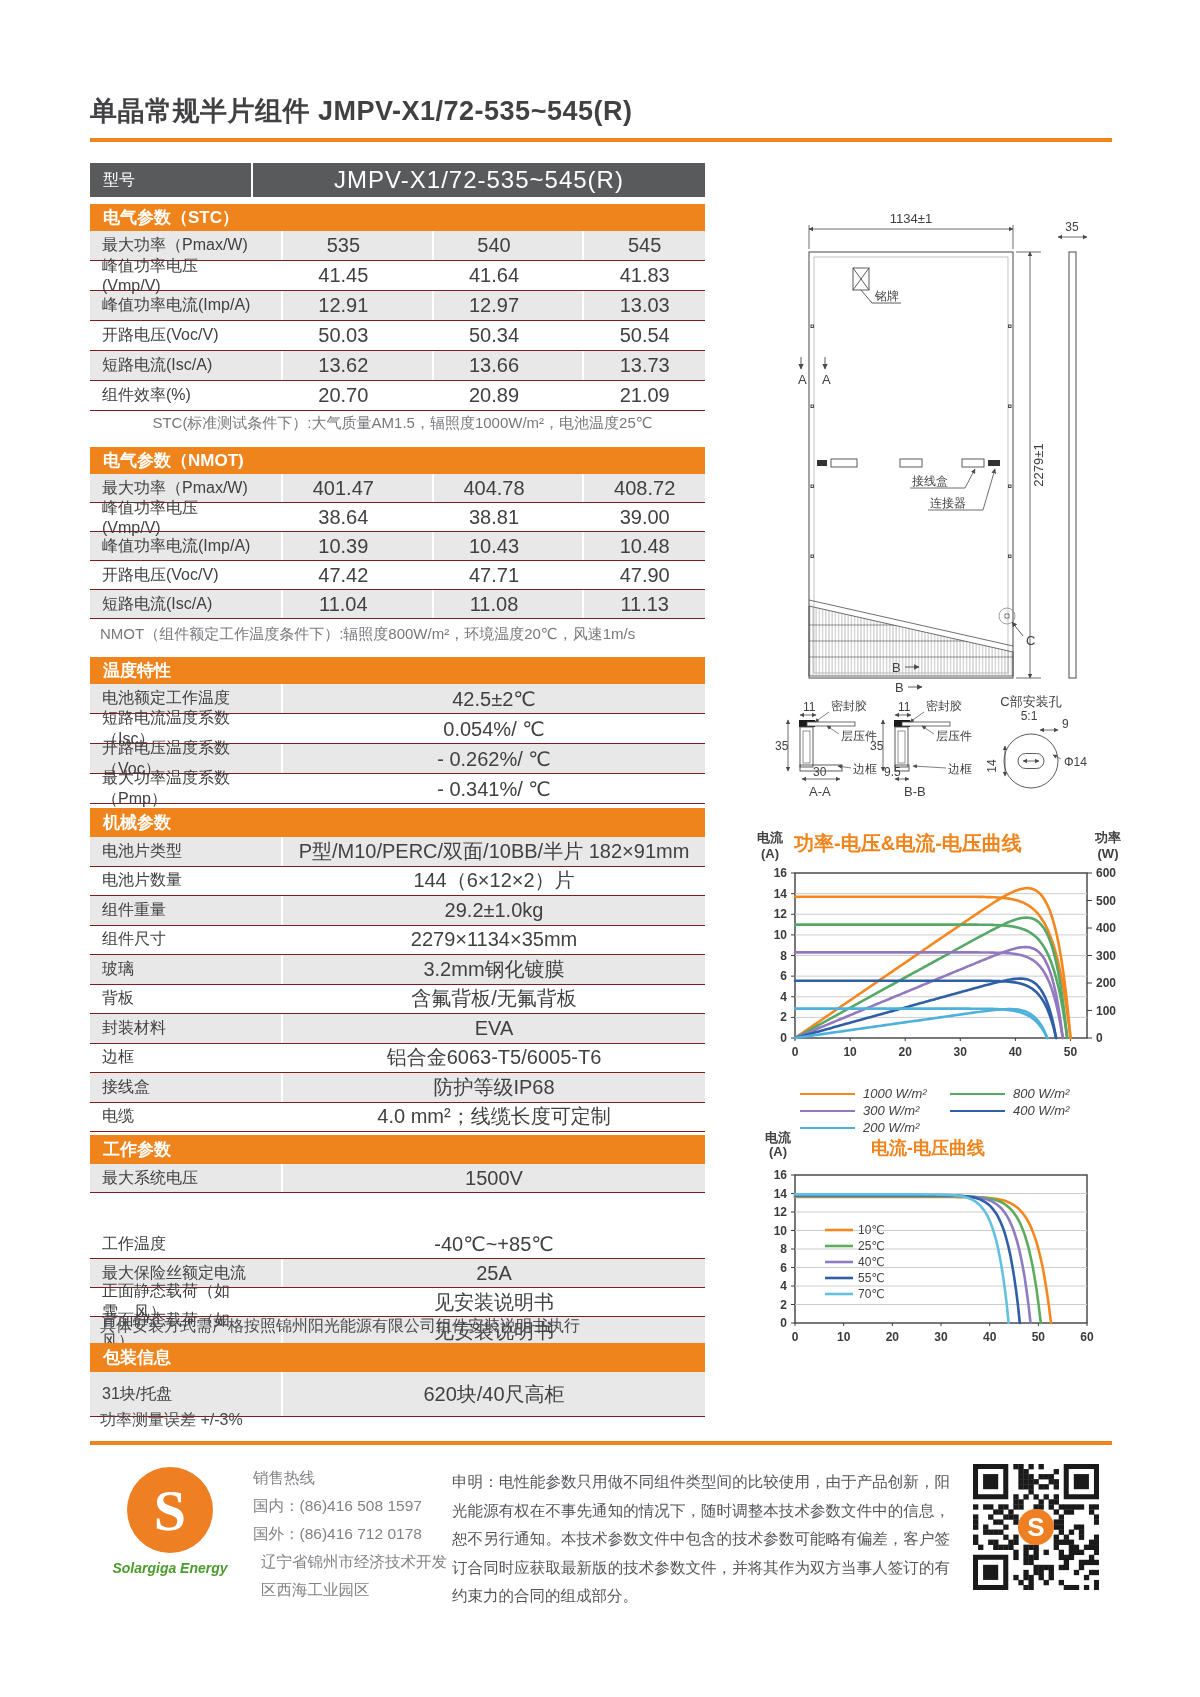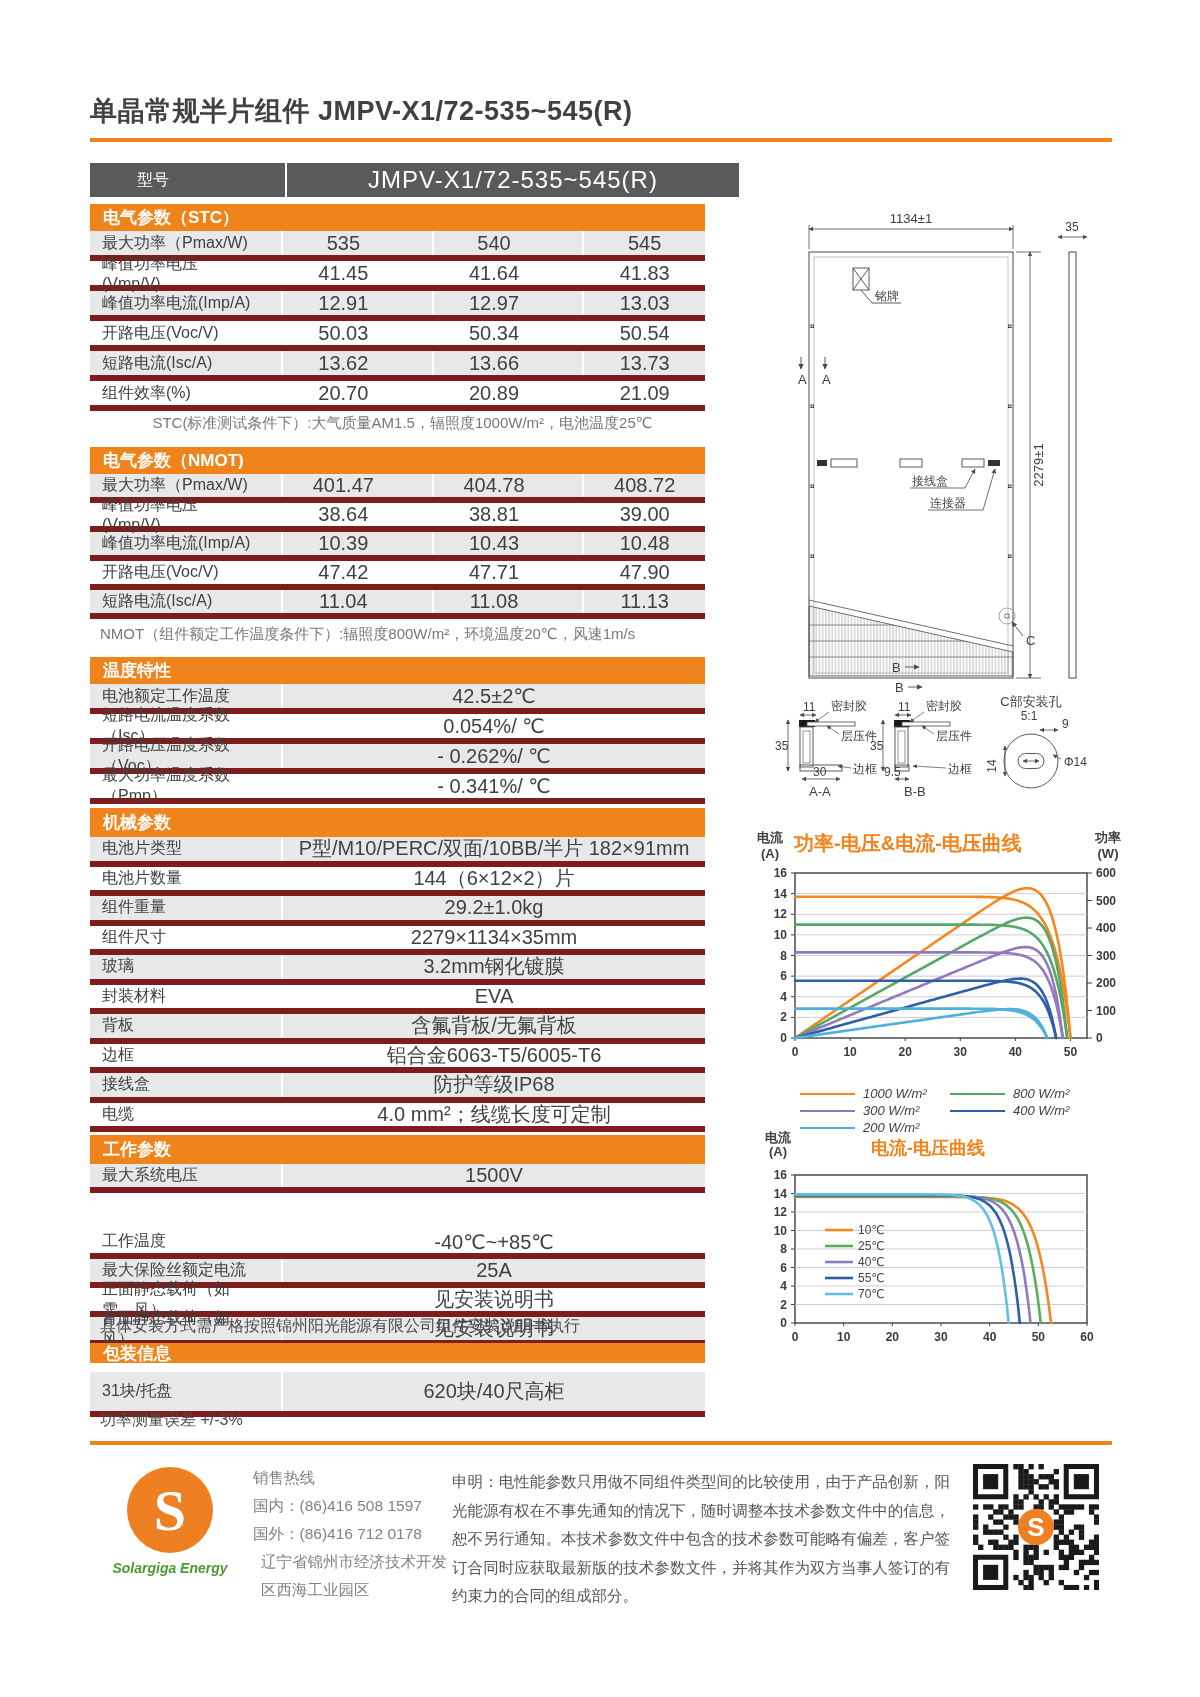--- a/index.html
+++ b/index.html
@@ -1,28 +1,28 @@
 <!DOCTYPE html>
 <html><head>
 <meta charset="utf-8">
 <style>
   html,body{margin:0;padding:0;background:#fff;}
   body{width:1200px;height:1697px;position:relative;overflow:hidden;
        font-family:"Liberation Sans","DejaVu Sans",sans-serif;color:#414042;}
   .abs{position:absolute;}
   .doc-title{left:90px;top:93px;width:1020px;font-size:27px;font-weight:700;color:#414042;letter-spacing:.5px;}
   .title-rule{left:90px;top:138px;width:1022px;height:4px;background:#F0841C;}
-  .model-bar{left:90px;top:163px;width:615px;height:34px;background:#595A5C;display:flex;padding-left:34px;}
+  .model-bar{left:90px;top:163px;width:615px;height:34px;background:#595A5C;display:flex;}
   .model-label{width:163px;border-right:2px solid #fff;display:flex;align-items:center;padding-left:13px;
                color:#fff;font-size:16px;box-sizing:border-box;}
   .model-value{flex:1;display:flex;align-items:center;justify-content:center;color:#fff;font-size:24px;letter-spacing:1px;}
   .obar{left:90px;width:615px;background:#F0841C;color:#fff;font-size:17px;font-weight:700;
         display:flex;align-items:center;padding-left:13px;box-sizing:border-box;}
   .ptable{left:90px;width:615px;}
-  .prow{display:flex;box-sizing:border-box;border-bottom:6px solid #7f1d1d;gap:28px;}
+  .prow{display:flex;box-sizing:border-box;border-bottom:1px solid #7f1d1d;gap:28px;}
   .prow:nth-child(odd){background:#E8E8E9;}
   .prow:nth-child(even){background:#fff;}
   .pcell-label{width:163px;padding-left:12px;display:flex;align-items:center;font-size:16px;color:#414042;box-sizing:border-box;}
   .pcell-val{flex:1;display:flex;align-items:center;justify-content:center;font-size:20px;color:#414042;border-left:2px solid #fff;}
   .note{left:100px;width:605px;font-size:15px;color:#77787B;}
   .note-dark{left:100px;width:605px;font-size:16px;color:#4A4B4D;}
   .divider{left:90px;top:1441px;width:1022px;height:4px;background:#F0841C;}
   .logo-circle{left:127px;top:1467px;width:86px;height:86px;border-radius:50%;background:#EE7F22;
                display:flex;align-items:center;justify-content:center;}
   .logo-circle span{color:#fff;font-size:58px;font-weight:700;font-family:"Liberation Serif","DejaVu Serif",serif;}
@@ -158,26 +158,26 @@
     </div>
     <div class="prow" style="height: 29.5px;">
       <div class="pcell-label">组件尺寸</div>
       <div class="pcell-val">2279×1134×35mm</div>
     </div>
     <div class="prow" style="height: 29.5px;">
       <div class="pcell-label">玻璃</div>
       <div class="pcell-val">3.2mm钢化镀膜</div>
     </div>
     <div class="prow" style="height: 29.5px;">
+      <div class="pcell-label">背板</div>
+      <div class="pcell-val">含氟背板/无氟背板</div>
+    </div>
+    <div class="prow" style="height: 29.5px;">
       <div class="pcell-label">封装材料</div>
       <div class="pcell-val">EVA</div>
-    </div>
-    <div class="prow" style="height: 29.5px;">
-      <div class="pcell-label">背板</div>
-      <div class="pcell-val">含氟背板/无氟背板</div>
     </div>
     <div class="prow" style="height: 29.5px;">
       <div class="pcell-label">边框</div>
       <div class="pcell-val">铝合金6063-T5/6005-T6</div>
     </div>
     <div class="prow" style="height: 29.5px;">
       <div class="pcell-label">接线盒</div>
       <div class="pcell-val">防护等级IP68</div>
     </div>
     <div class="prow" style="height: 29.5px;">
@@ -204,21 +204,21 @@
       <div class="pcell-label">正面静态载荷（如雪、风）</div>
       <div class="pcell-val">见安装说明书</div>
     </div>
     <div class="prow" style="height: 29px;">
       <div class="pcell-label">背面静态载荷（如风）</div>
       <div class="pcell-val">见安装说明书</div>
     </div>
   </div>
 <div class="abs note-dark" style="top:1316px;">具体安装方式需严格按照锦州阳光能源有限公司组件安装说明书执行</div>
 
-<div class="abs obar" style="top:1343px;height:20px;">包装信息</div>
+<div class="abs obar" style="top:1343px;height:29px;">包装信息</div>
 <div class="abs ptable" style="top:1372px;">
   <div class="prow" style="height:45px;">
     <div class="pcell-label">31块/托盘</div>
     <div class="pcell-val">620块/40尺高柜</div>
   </div>
 </div>
 <div class="abs note-dark" style="top:1410px;">功率测量误差  +/-3%</div>
 
 <div class="abs divider"></div>
 

